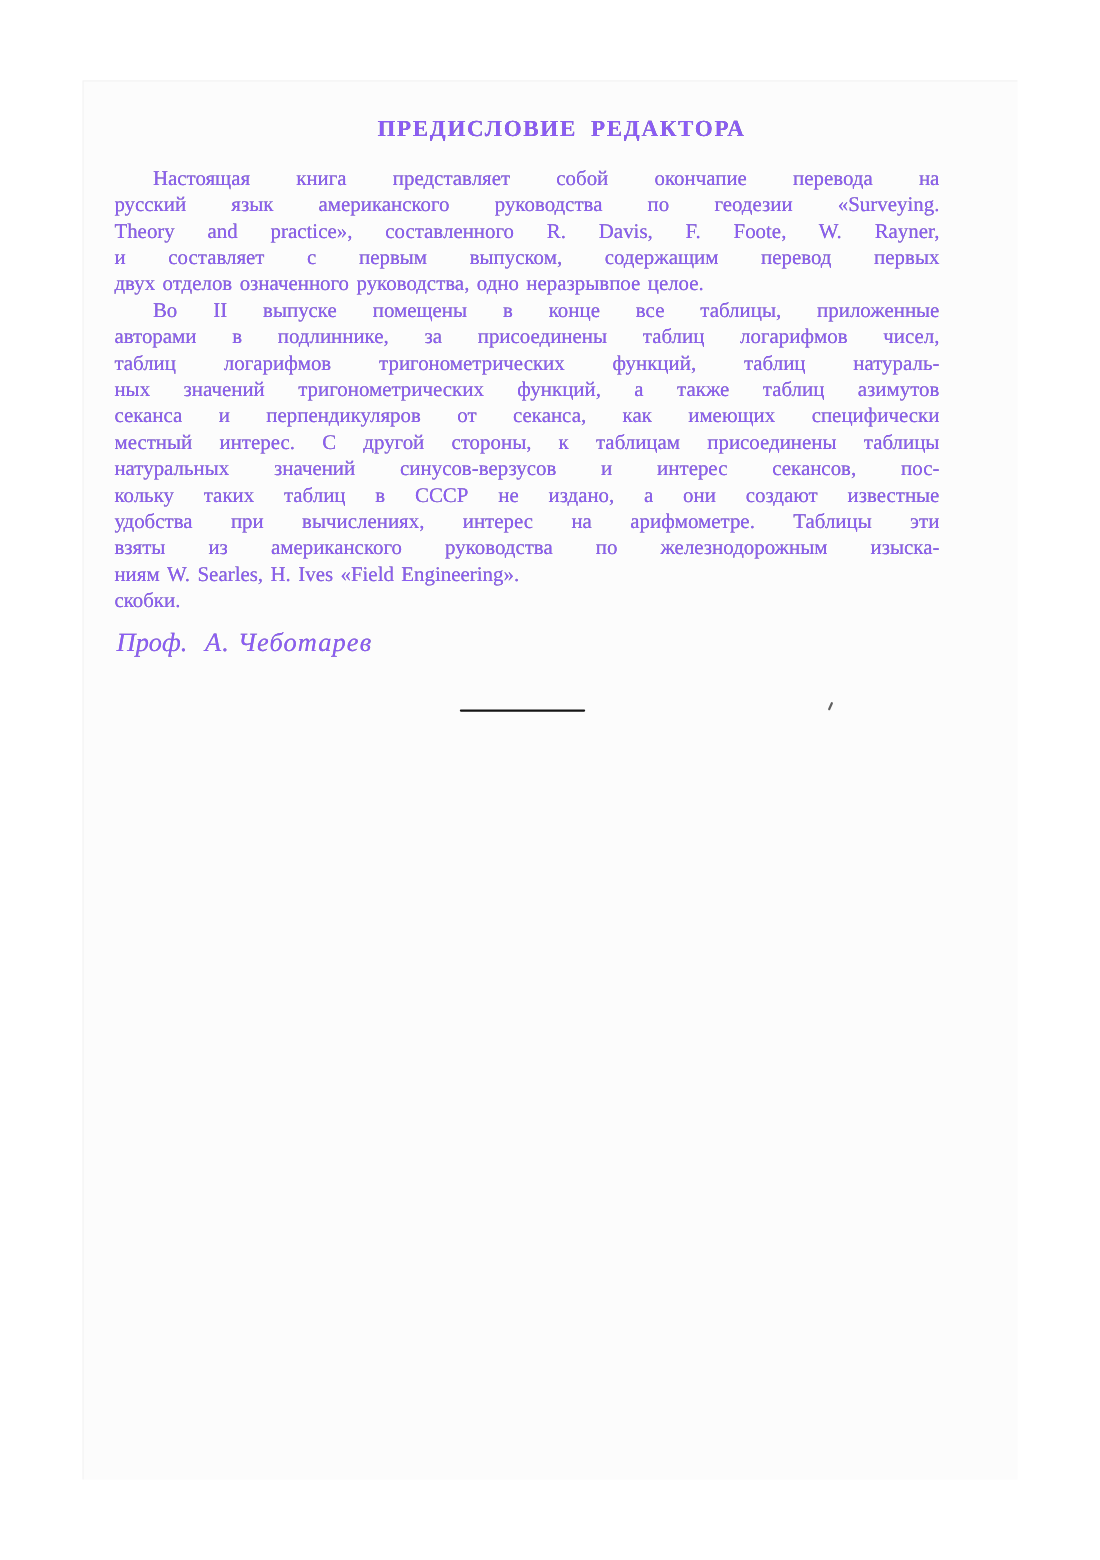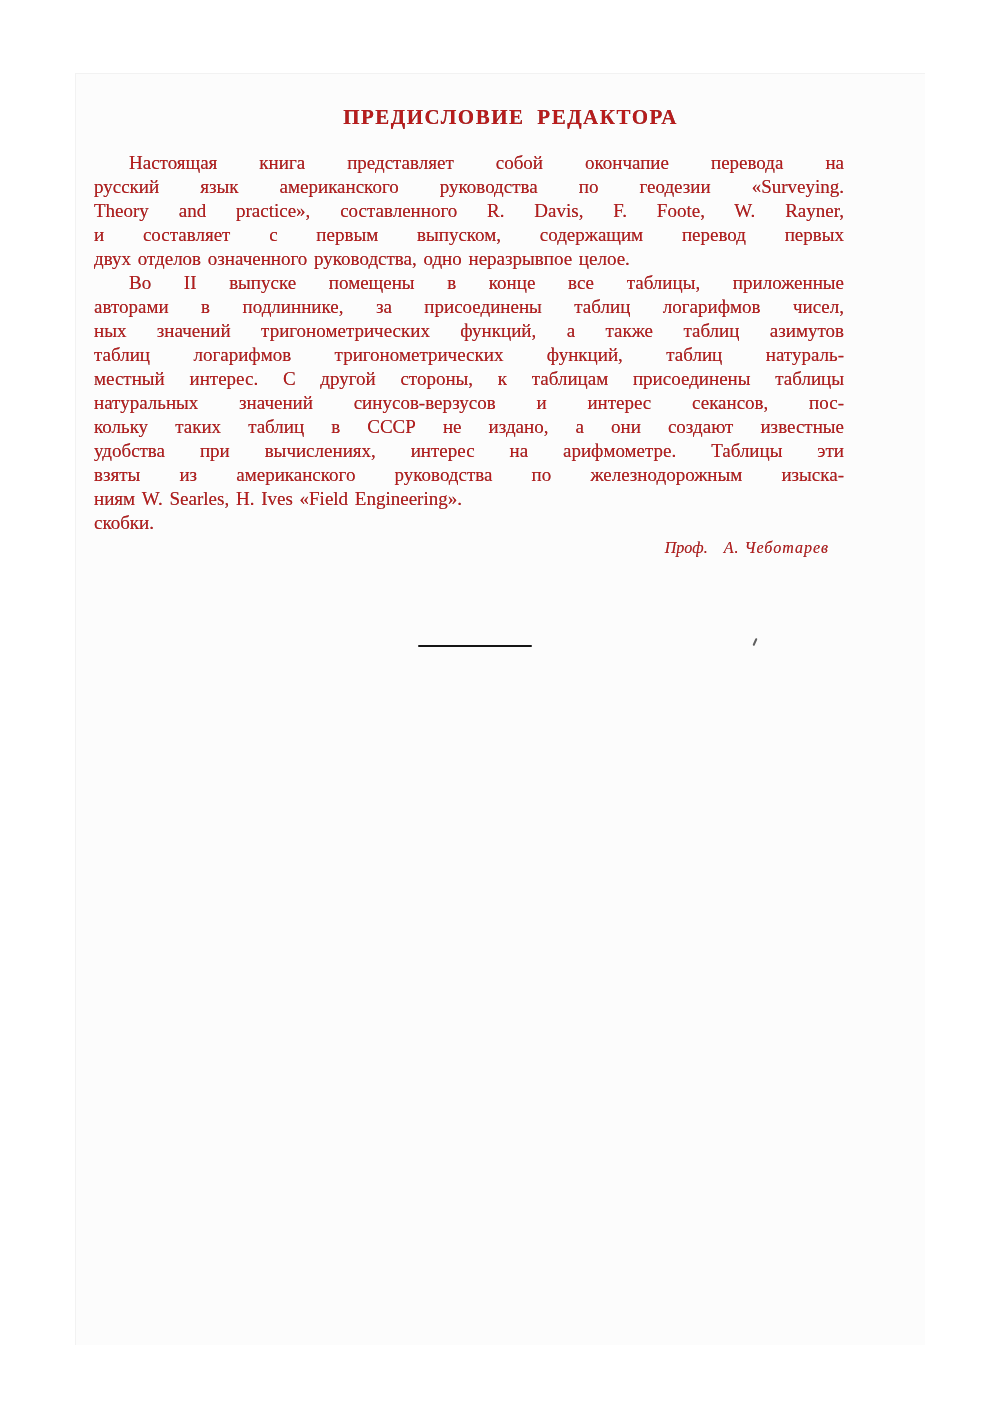--- a/index.html
+++ b/index.html
@@ -17,58 +17,58 @@
   .page {
     position: absolute;
     left: 75px;
     top: 73px;
     width: 850px;
     height: 1272px;
     background: #fcfcfc;
     border-top: 1px solid rgba(0,0,0,0.04);
     border-left: 1px solid rgba(0,0,0,0.04);
     box-sizing: border-box;
-    color: #b91c1c;
+    color: #8b5cf6;
   }
   .title {
     margin: 31px 0 0 0;
     padding-left: 20px;
     text-align: center;
     font-size: 21px;
     line-height: 24px;
     font-weight: 700;
     letter-spacing: 1.5px;
     word-spacing: 6px;
     text-shadow: 0 0 0.6px rgba(20,20,20,0.65);
   }
   .body-block {
     margin-top: 22px;
-    margin-left: 18px;
+    margin-left: 28px;
     width: 750px;
     font-size: 19px;
     line-height: 24px;
     word-spacing: 2px;
     text-shadow: 0 0 0.5px rgba(20,20,20,0.55);
   }
   .line {
     height: 24px;
     white-space: nowrap;
     text-align: justify;
     text-align-last: justify;
   }
   .line.first { text-indent: 35px; }
   .line.plast { text-align-last: left; }
   .signature {
-    margin-top: 1px;
+    margin-top: 14px;
     margin-left: 30px;
     width: 750px;
     padding-right: 27px;
     box-sizing: border-box;
-    text-align: right;
-    font-size: 16px;
+    text-align: left;
+    font-size: 24px;
     line-height: 24px;
     font-style: italic;
     text-shadow: 0 0 0.5px rgba(20,20,20,0.5);
   }
   .signature .sig-prefix { margin-right: 16px; }
   .signature .sig-name { letter-spacing: 1px; font-weight: 500; }
   .divider {
     position: absolute;
     left: 342px;
     top: 571px;
@@ -98,22 +98,23 @@
   <div class="body-block">
 
     <div class="line first">Настоящая книга представляет собой окончапие перевода на</div>
     <div class="line">русский язык американского руководства по геодезии «Surveying.</div>
     <div class="line">Theory and practice», составленного R. Davis, F. Foote, W. Rayner,</div>
     <div class="line">и составляет с первым выпуском, содержащим перевод первых</div>
     <div class="line plast">двух отделов означенного руководства, одно неразрывпое целое.</div>
 
     <div class="line first">Во II выпуске помещены в конце все таблицы, приложенные</div>
     <div class="line">авторами в подлиннике, за присоединены таблиц логарифмов чисел,</div>
+    <div class="line">таблиц логарифмов тригонометрических функций, таблиц натураль-</div>
     <div class="line">ных значений тригонометрических функций, а также таблиц азимутов</div>
-    <div class="line">таблиц логарифмов тригонометрических функций, таблиц натураль-</div>
+    <div class="line">секанса и перпендикуляров от секанса, как имеющих специфически</div>
     <div class="line">местный интерес. С другой стороны, к таблицам присоединены таблицы</div>
     <div class="line">натуральных значений синусов-верзусов и интерес секансов, пос-</div>
     <div class="line">кольку таких таблиц в СССР не издано, а они создают известные</div>
     <div class="line">удобства при вычислениях, интерес на арифмометре. Таблицы эти</div>
     <div class="line">взяты из американского руководства по железнодорожным изыска-</div>
     <div class="line plast">ниям W. Searles, H. Ives «Field Engineering».</div>
 
     <div class="line plast">скобки.</div>
   </div>
 

